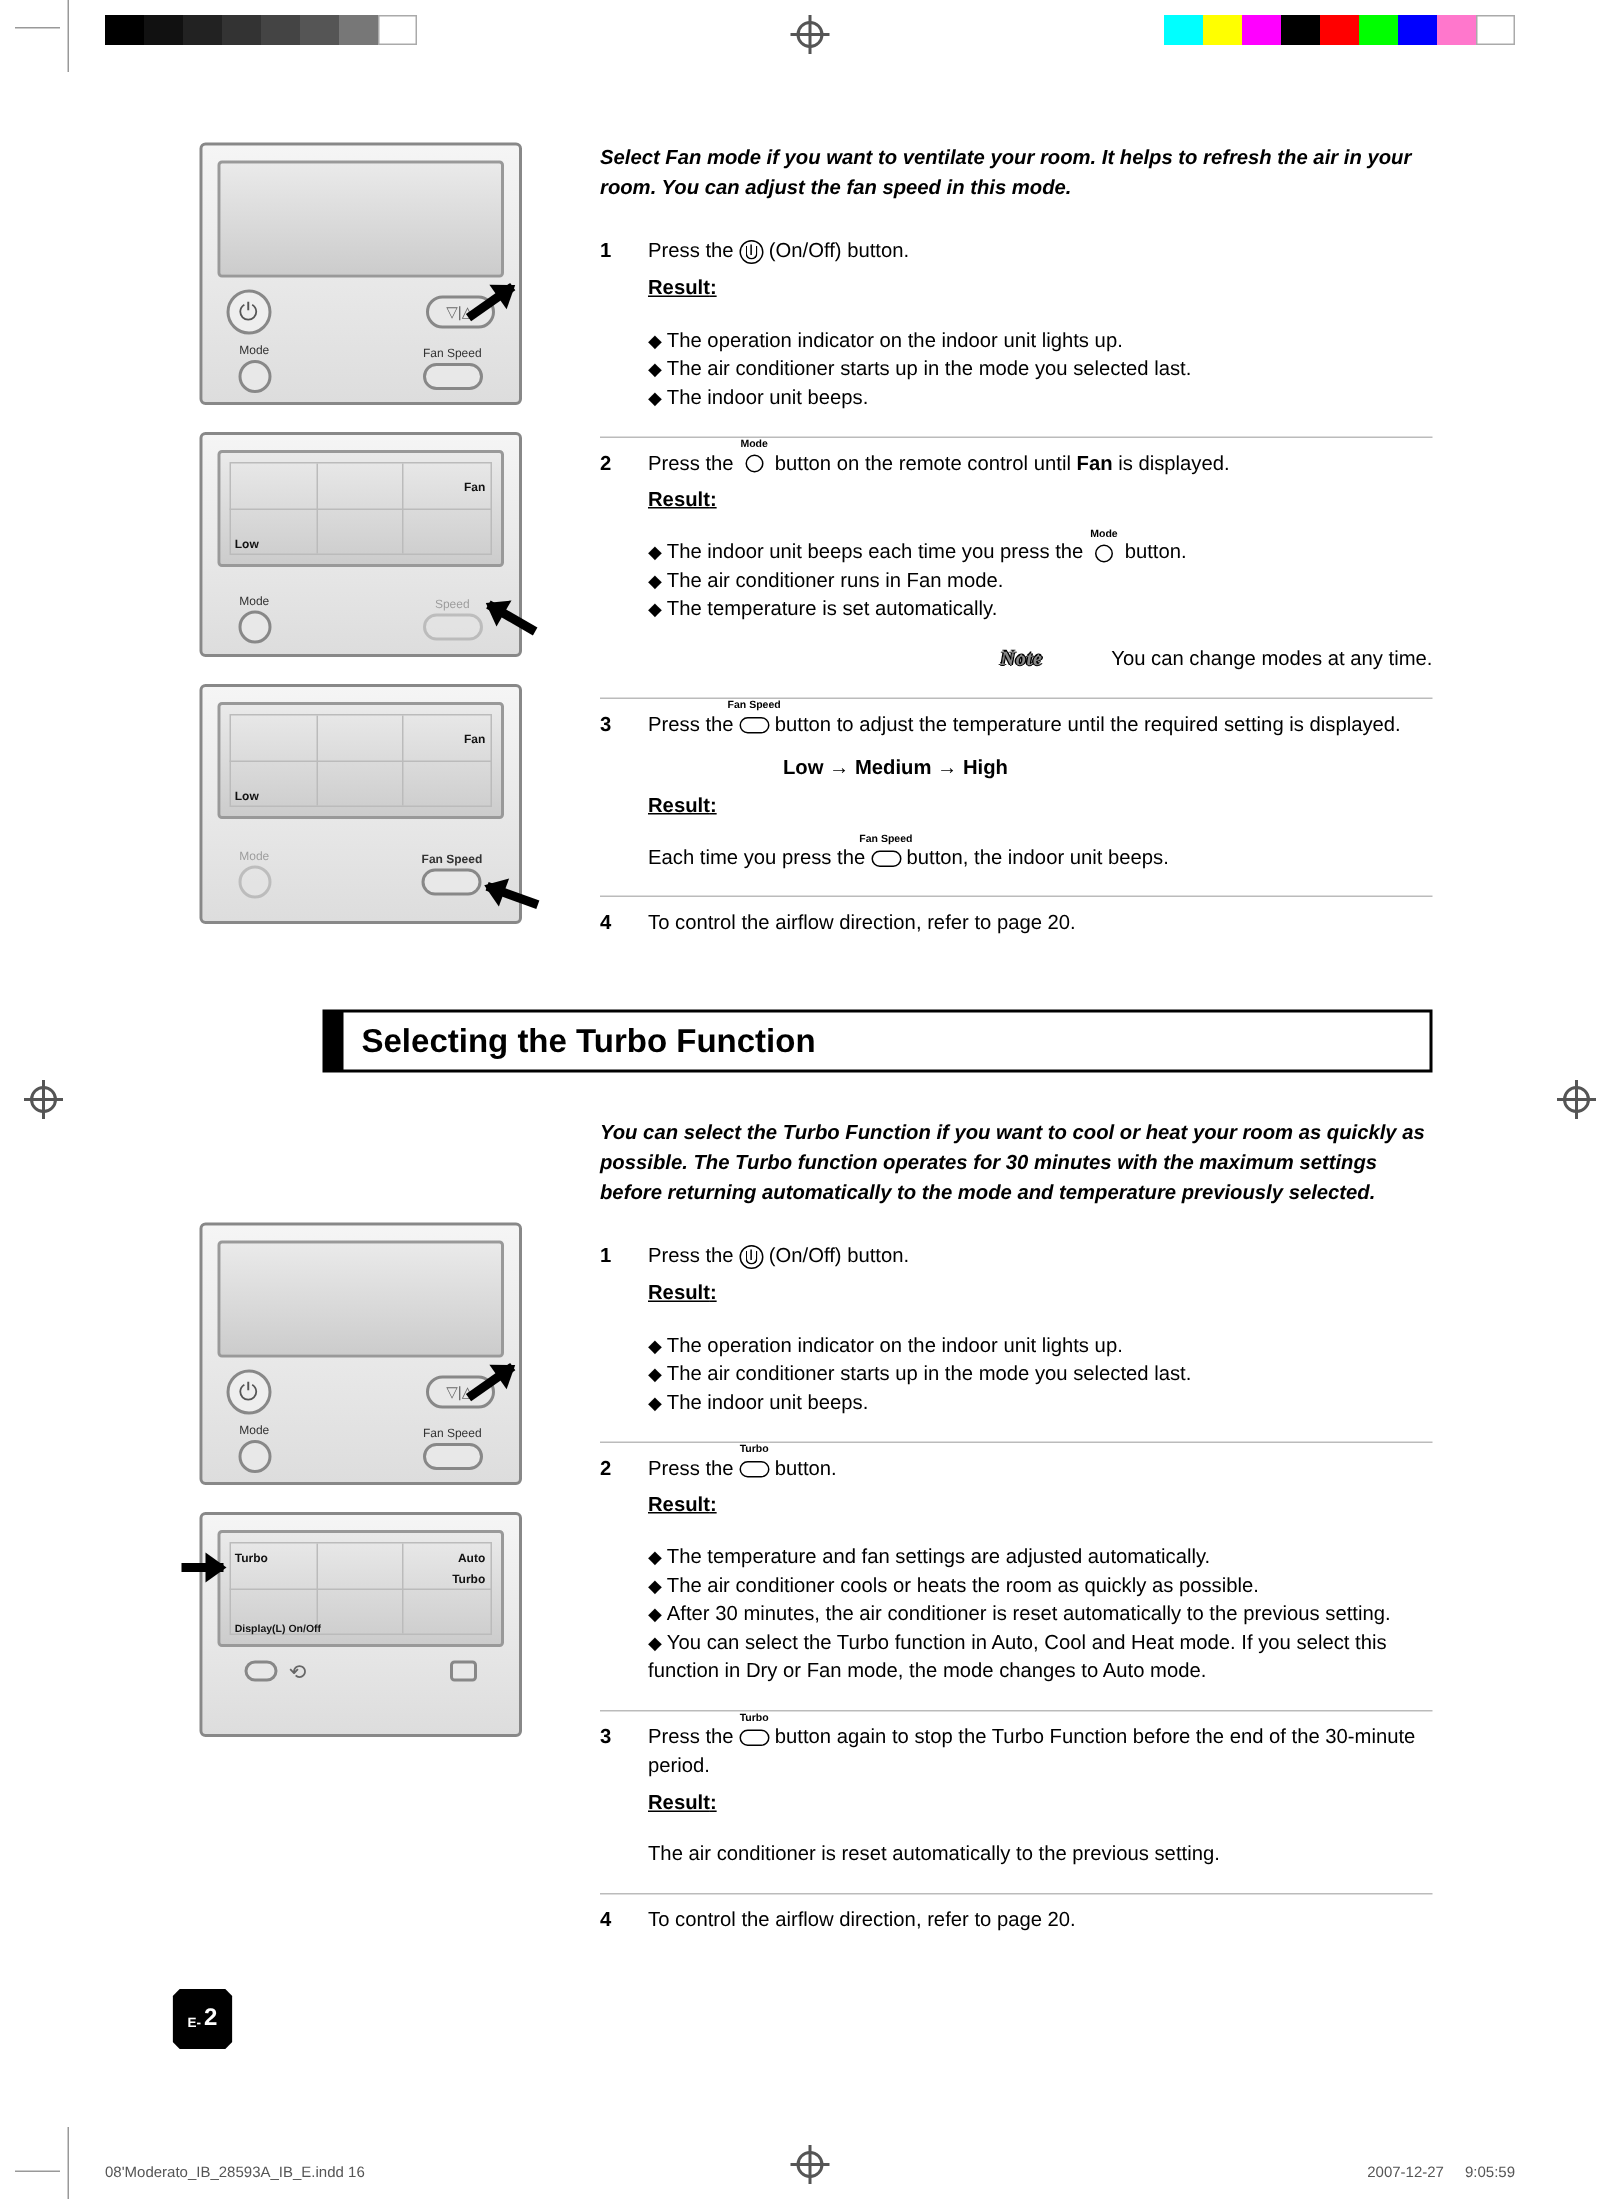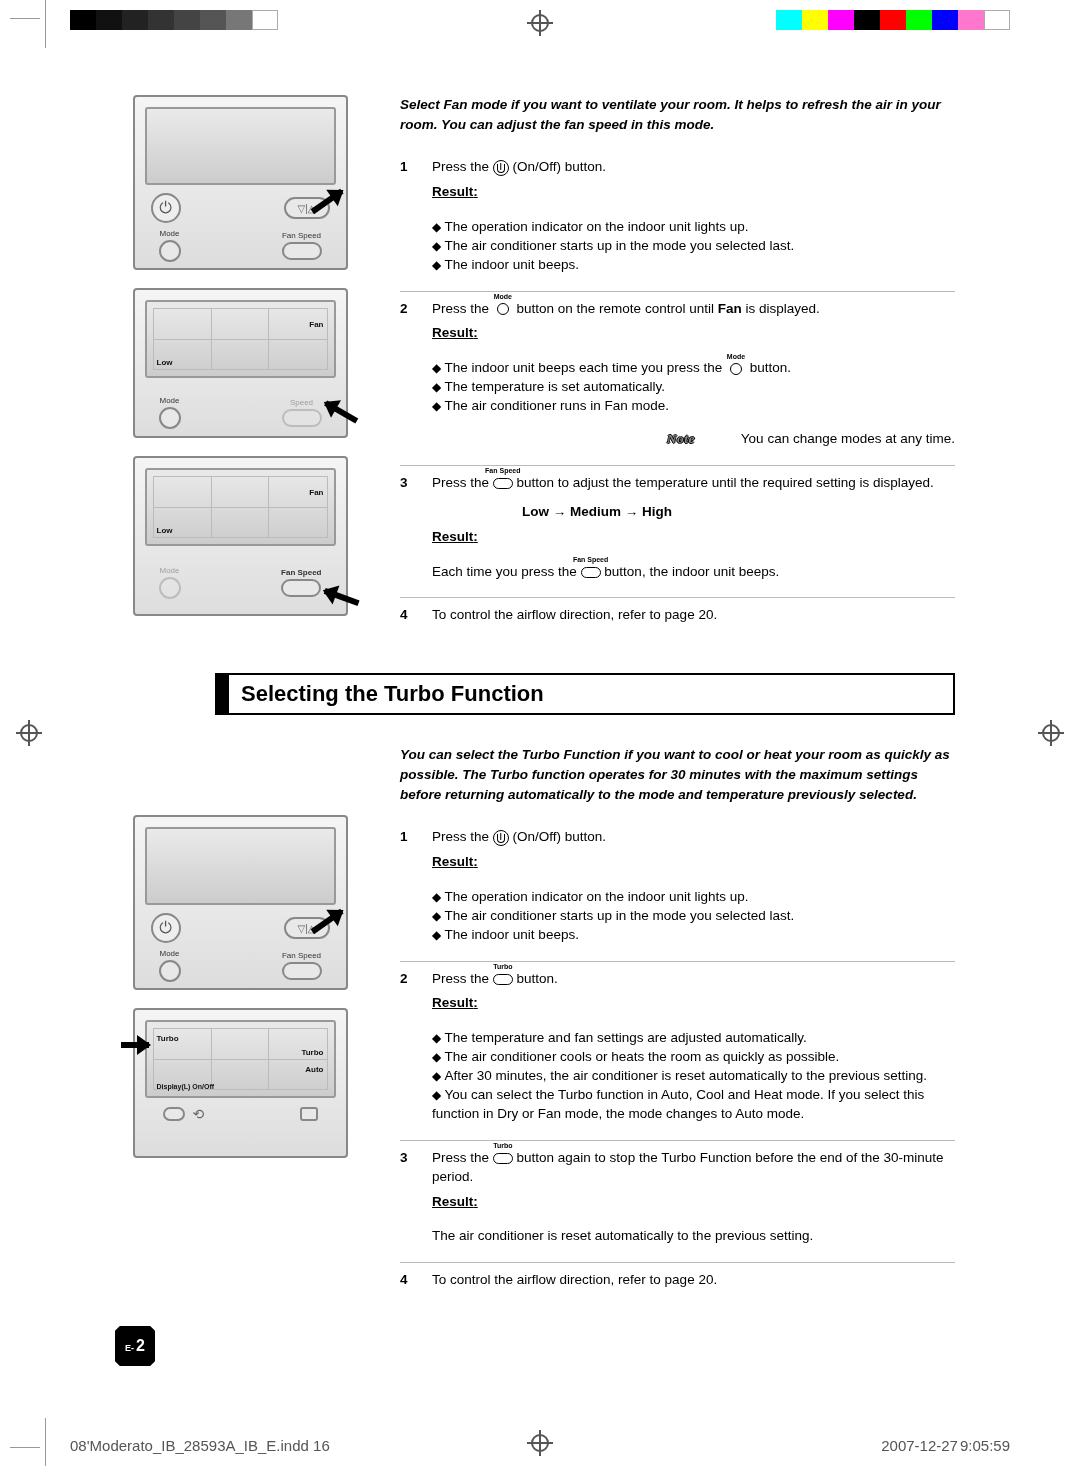--- a/index.html
+++ b/index.html
@@ -104,21 +104,21 @@
   }
   .screen .grid { position:absolute; inset:6px; border:1px solid #bbb; }
   .screen .grid::before, .screen .grid::after { content:""; position:absolute; background:#bbb; }
   .screen .grid::before { left:33%; top:0; bottom:0; width:1px; }
   .screen .grid::after { left:66%; top:0; bottom:0; width:1px; }
   .screen .hline { position:absolute; left:6px; right:6px; top:50%; height:1px; background:#bbb; }
   .screen .lbl { position:absolute; font-size:8px; font-weight:bold; color:#111; }
   .screen .lbl.low { left:10px; top:56px; }
   .screen .lbl.fan { right:10px; top:18px; }
   .screen .lbl.turbo-l { left:10px; top:12px; }
-  .screen .lbl.auto-r { right:10px; top:12px;margin-top:31px; }
+  .screen .lbl.auto-r { right:10px; top:12px; }
   .screen .lbl.turbo-r { right:10px; top:26px; }
   .screen .lbl.dov { left:10px; bottom:6px; font-size:7px;}
 
   .btn-row { display:flex; align-items:center; justify-content:space-between; padding:0 6px; }
   .power-btn {
     width: 30px; height: 30px; border: 2px solid #888; border-radius: 50%;
     display:flex; align-items:center; justify-content:center;
     background:#eee; font-size:16px; color:#555;
   }
   .pill-btn { width: 46px; height: 22px; border: 2px solid #888; border-radius: 11px; background:#e8e8e8; display:flex;align-items:center;justify-content:center;font-size:10px;color:#666;}
@@ -185,23 +185,23 @@
     background: #000; color: #fff;
     display:flex; align-items:center; justify-content:center;
     font-weight:bold; font-size:16px;
     clip-path: polygon(12% 0, 88% 0, 100% 12%, 100% 88%, 88% 100%, 12% 100%, 0 88%, 0 12%);
   }
   .page-num-badge .e { font-size:9px; margin-right:2px; margin-top:4px;}
 
   .footer-info {
     position:absolute; bottom: 12px; left: 70px; right: 70px;
     display:flex; justify-content:space-between;
-    font-size: 15px; color:#555;
-  }
-  .footer-info .right { display:flex; gap:2px; }
+    font-size: 10px; color:#555;
+  }
+  .footer-info .right { display:flex; gap:14px; }
 </style>
 </head>
 <body>
 
 <div class="reg-top">
     <div class="reg-circle"></div>
   </div>
 <div class="reg-bottom">
     <div class="reg-circle"></div>
   </div>
@@ -342,22 +342,22 @@
               <span> is displayed.</span>
             </p>
             <div class="result-row">
               <div class="result-label">Result</div>
               <ul class="diamond">
                 <li>
                   <span>The indoor unit beeps each time you press the </span>
                   <span class="inline-icon mode-btn"><span class="tiny-label">Mode</span><span class="circ"></span></span>
                   <span> button.</span>
                 </li>
+                <li>The air conditioner runs in Fan mode.</li>
                 <li>The temperature is set automatically.</li>
-                <li>The air conditioner runs in Fan mode.</li>
               </ul>
             </div>
             <div class="note-row">
               <div class="note-label">Note</div>
               <div>You can change modes at any time.</div>
             </div>
           </div>
         </li>
 
         <li>

